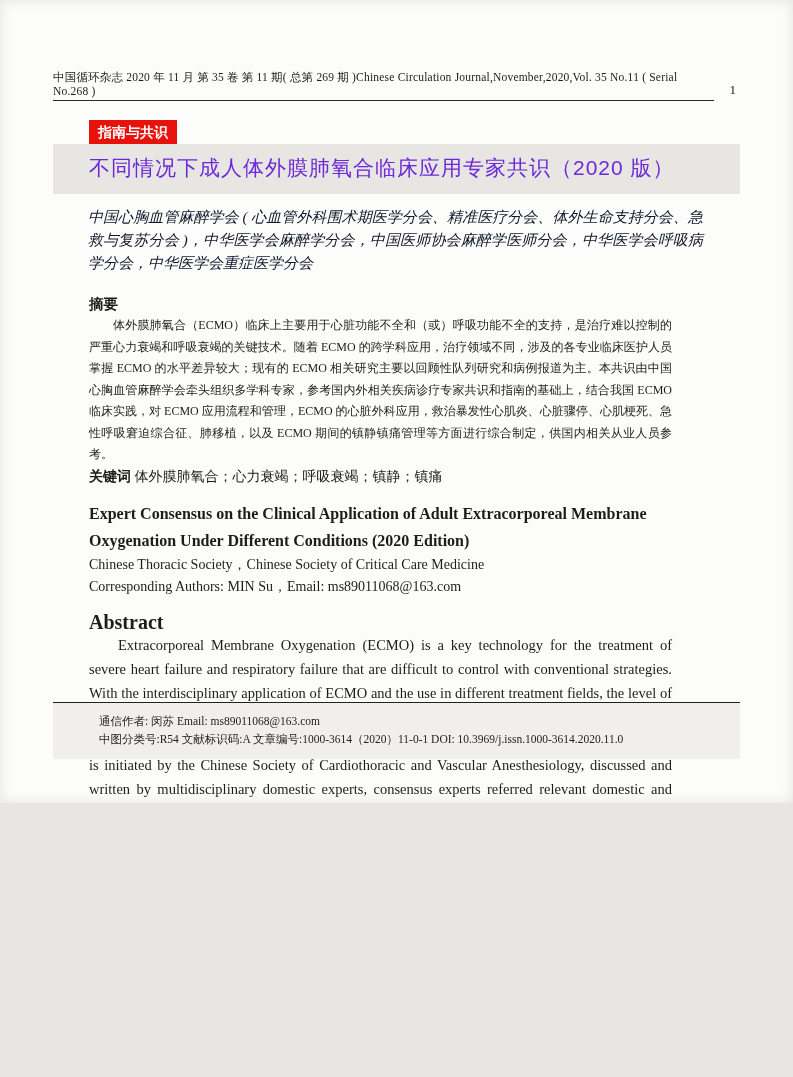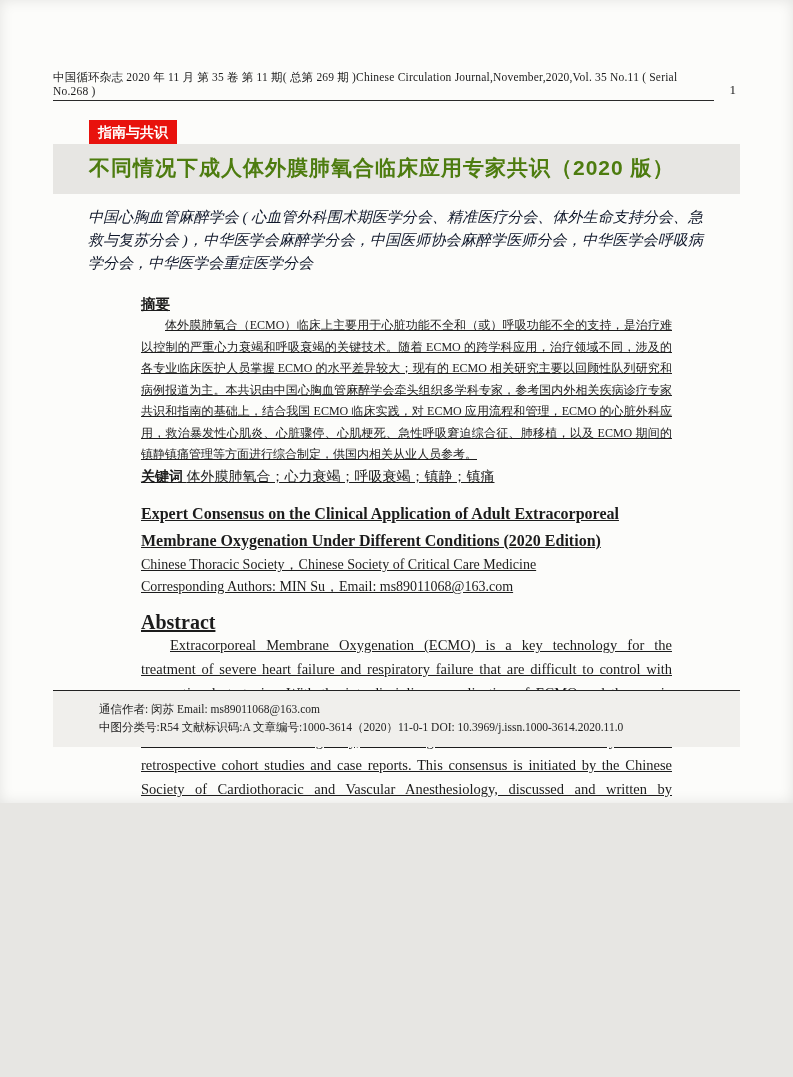--- a/index.html
+++ b/index.html
@@ -35,35 +35,35 @@
     font-weight: bold; font-size: 14px;
     line-height: 24px; padding: 0 9px;
   }
   .title-bar {
     margin: 0 53px;
     background: var(--title-bar-bg, #e7e6e3);
     padding: 10px 20px 12px 36px;
   }
   .title-bar h1 {
     font-family: "Liberation Sans", sans-serif;
-    font-size: 21px; font-weight: bold; letter-spacing: 1px;
-    color: #4d7c0f;
+    font-size: 21px; font-weight: normal; letter-spacing: 1px;
+    color: #6d28d9;
   }
 
   
   .authors {
     margin: 12px 53px 0 88px;
     width: 615px;
     font-size: 15px; line-height: 23px;
     font-style: italic; color: #0f172a;
     text-align: justify;
   }
 
   
-  .indent-block { margin-left: 88px; margin-right: 68px; text-decoration: underline; }
+  .indent-block { margin-left: 36px; margin-right: 68px; }
 
   .abstract-cn { margin-top: 19px; }
   .abs-label-cn {
     font-family: "Liberation Sans", sans-serif;
     font-weight: bold; font-size: 14.5px; line-height: 21px;
   }
   .abs-text-cn {
     font-size: 12px; line-height: 21.5px;
     text-align: justify; text-indent: 2em;
   }
@@ -73,21 +73,21 @@
   .en-section { margin-top: 13px; }
   .en-title { font-size: 16px; font-weight: bold; line-height: 27px; text-align: left; }
   .affil p { font-size: 14px; line-height: 22px; text-align: justify; }
   .en-abs-label { font-weight: bold; font-size: 20px; line-height: 22px; margin-top: 13px; }
   .en-abs-text { font-size: 14.5px; line-height: 24px; text-align: justify; text-indent: 2em; }
   .en-kw { font-size: 14.5px; line-height: 23px; }
   .en-kw .kw-label-en { font-weight: bold; }
 
   
   .footer {
-    position: absolute; left: 53px; right: 53px; bottom: 56px;
+    position: absolute; left: 53px; right: 53px; bottom: 44px;
     background: var(--footer-bg, #f0efec);
     border-top: 1.5px solid #222;
     padding: 9px 10px 11px 46px;
     font-size: 11.5px; line-height: 18px; color: #222;
   }
 </style>
 </head>
 <body>
 
 <div class="page">

